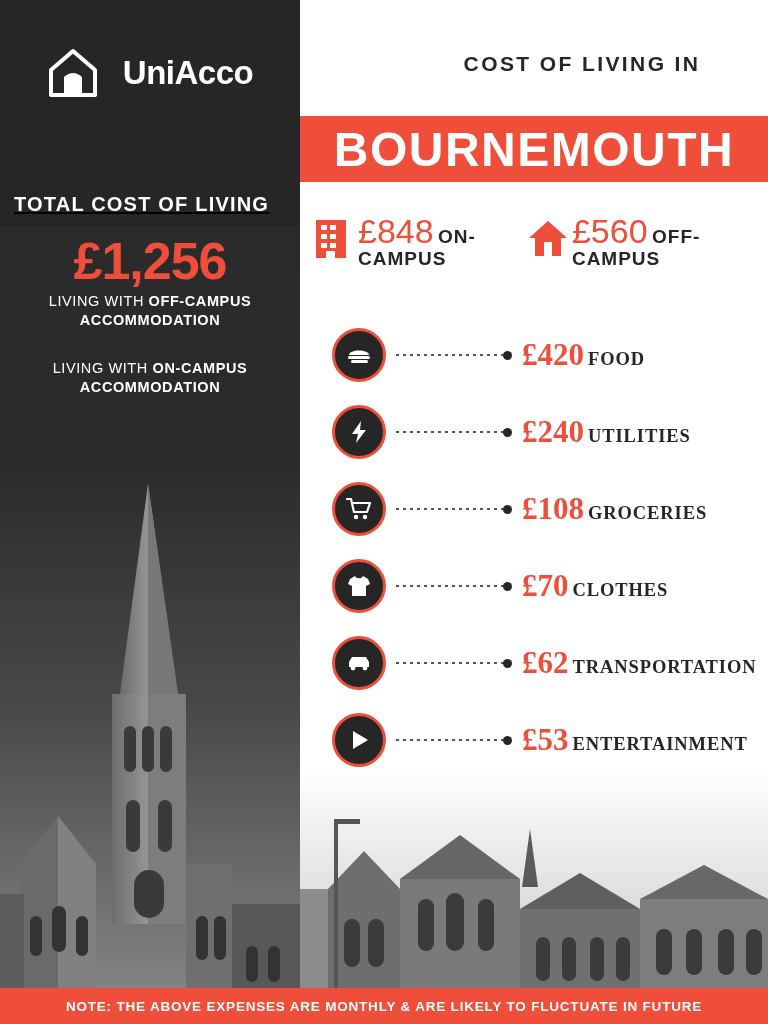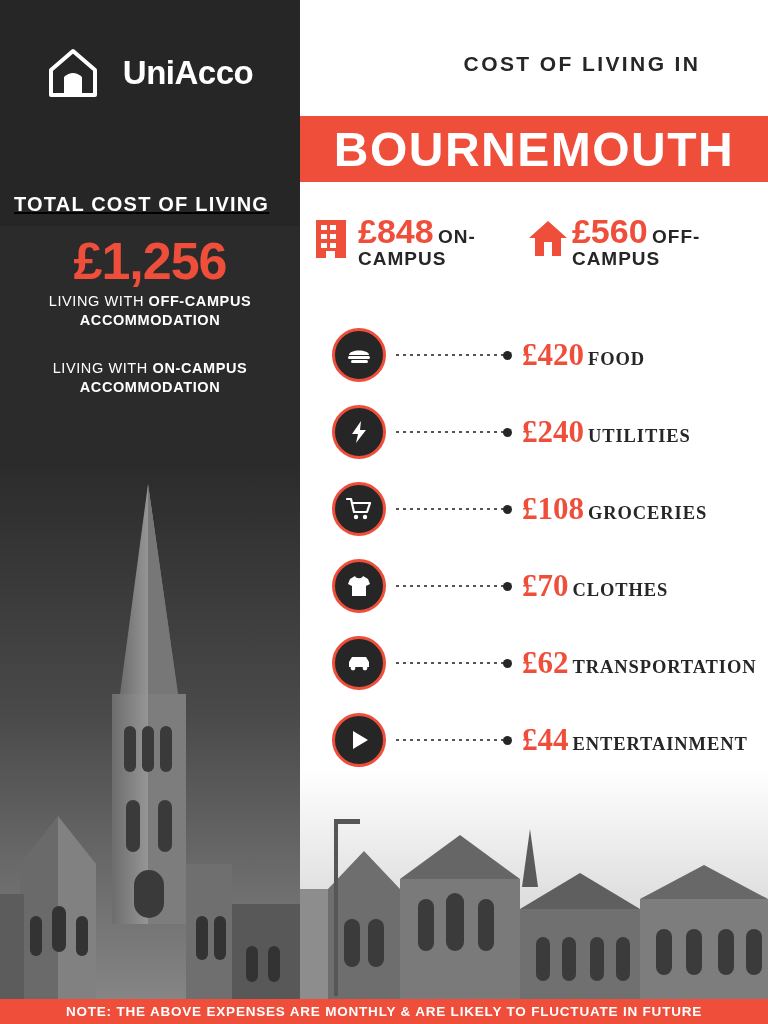--- a/index.html
+++ b/index.html
@@ -99,21 +99,21 @@
 
   .campus-row {
     position: absolute; left: 0; top: 32px; width: 468px;
     display: flex; align-items: flex-start;
   }
   .campus-item { display: flex; align-items: flex-start; gap: 10px; }
   .campus-item.first { margin-left: 14px; width: 228px; }
   .campus-item.second { margin-left: 4px; justify-content: flex-end; }
   .campus-ico { width: 34px; height: 40px; flex: none; margin-top: 4px; }
   .campus-amount {
-    color: #ef4e3a; font-size: 34px; font-weight: bold; line-height: 1;
+    color: #ef4e3a; font-size: 34px; font-weight: normal; line-height: 1;
   }
   .campus-label {
     color: #262626; font-size: 19px; font-weight: bold; letter-spacing: 1px;
     margin-top: 3px;
   }
 
   
   .expenses { position: absolute; left: 0; top: 134px; width: 490px; font-family: Liberation Serif, serif; }
   .expense {
     position: relative; height: 77px;
@@ -148,21 +148,21 @@
   }
 
   .right-photo {
     position: absolute; left: 0; bottom: 0; width: 468px; height: 255px;
     overflow: hidden;
   }
 
   
   .footer {
     position: absolute; left: 0; bottom: 0;
-    width: 768px; height: 25px;
+    width: 768px; height: 36px;
     background: #ef4e3a;
     display: flex; align-items: center; justify-content: center;
   }
   .footer-note {
     color: #ffffff; font-size: 13.5px; font-weight: bold; letter-spacing: 0.8px;
   }
 </style>
 </head>
 <body>
 
@@ -419,21 +419,21 @@
       </div>
 
       <div class="expense">
         <span class="exp-circle">
           <svg viewBox="0 0 26 26" aria-hidden="true">
             <polygon points="7,4 22,13 7,22" fill="#ffffff"></polygon>
           </svg>
         </span>
         <span class="exp-dots"></span>
         <span class="exp-text">
-          <span class="exp-amount">£44</span>
+          <span class="exp-amount">£53</span>
           <span class="exp-label">ENTERTAINMENT</span>
         </span>
       </div>
 
     </div>
   </div>
 
   <div class="footer">
     <span class="footer-note">NOTE: THE ABOVE EXPENSES ARE MONTHLY &amp; ARE LIKELY TO FLUCTUATE IN FUTURE</span>
   </div>

